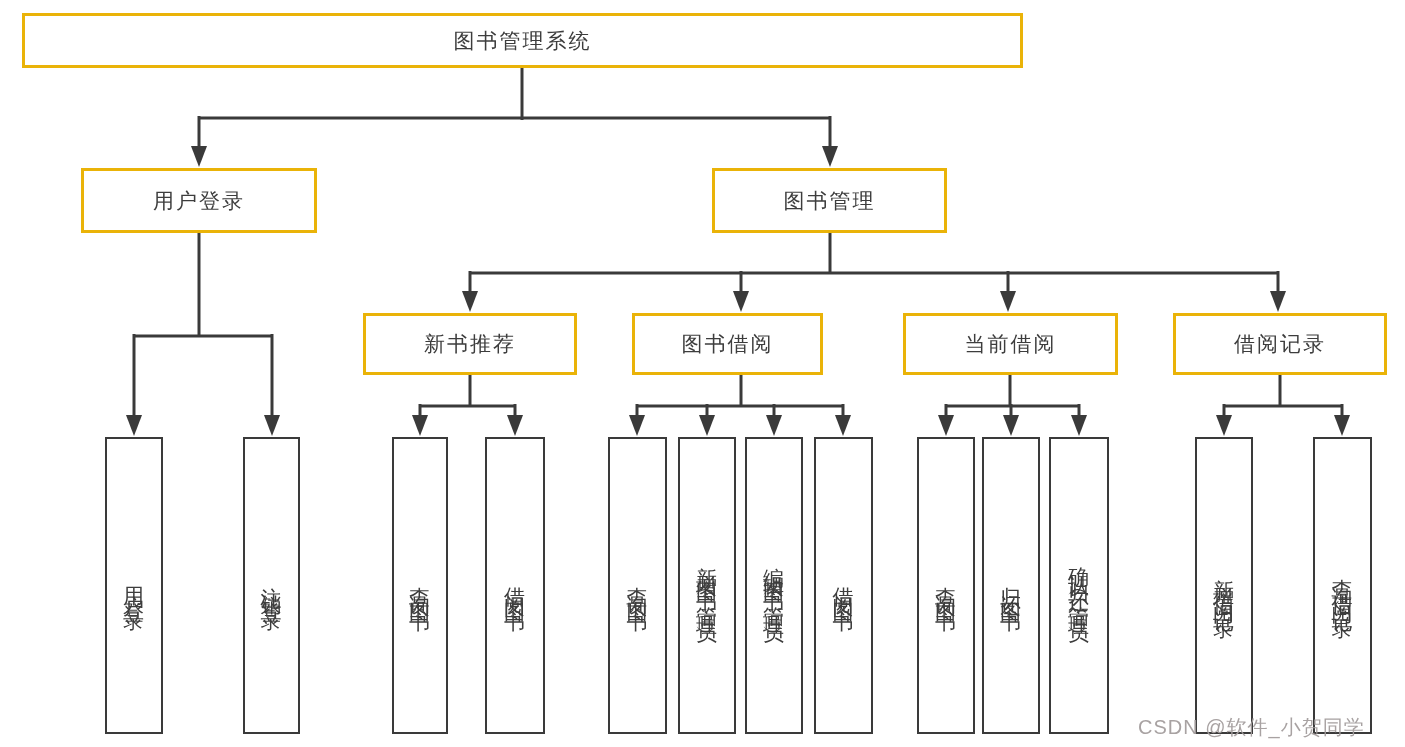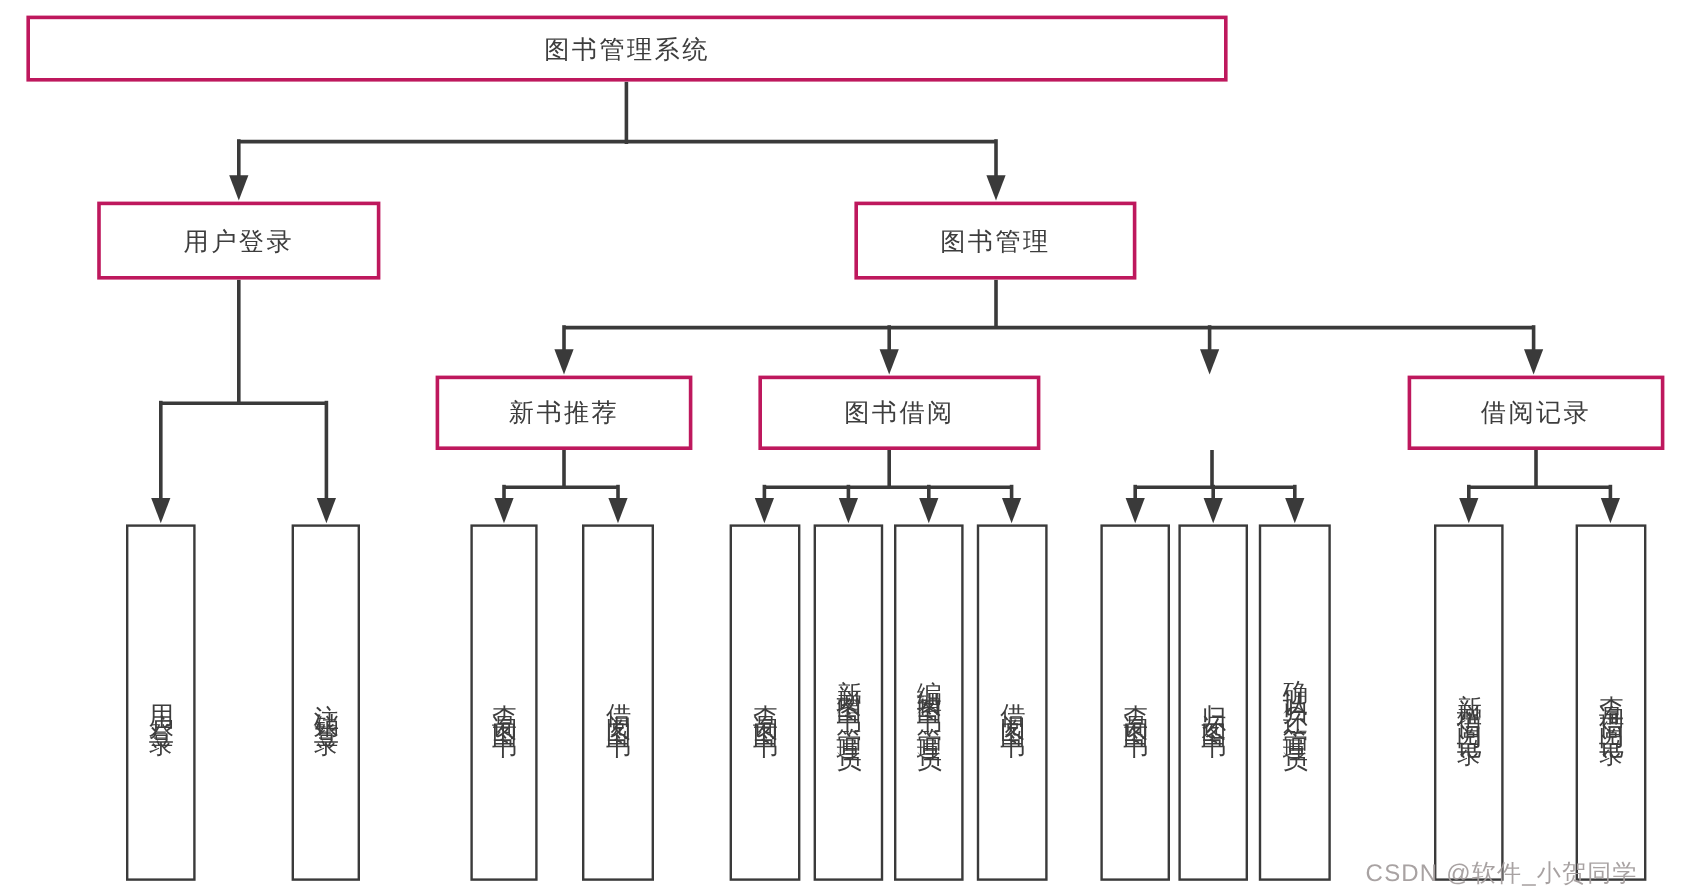--- a/index.html
+++ b/index.html
@@ -19,21 +19,21 @@
   }
   #wires {
     position: absolute;
     left: 0; top: 0;
     width: 1405px;
     height: 747px;
   }
   .node {
     position: absolute;
     background: #ffffff;
-    border: 3px solid #be185d;
+    border: 3px solid #eab308;
     box-sizing: border-box;
     display: flex;
     align-items: center;
     justify-content: center;
     color: #3d3d3d;
     font-size: 21px;
     letter-spacing: 2px;
     z-index: 2;
   }
   .vnode {
@@ -143,22 +143,25 @@
   <div class="node" style="left:81px; top:168px; width:236px; height:65px;">
     <span>用户登录</span>
   </div>
   <div class="node" style="left:363px; top:313px; width:214px; height:62px;">
     <span>新书推荐</span>
   </div>
 
   <div class="node" style="left:712px; top:168px; width:235px; height:65px;">
     <span>图书管理</span>
   </div>
-  <div class="node" style="left:632px; top:313px; width:235px; height:62px;">
+  <div class="node" style="left:632px; top:313px; width:191px; height:62px;">
     <span>图书借阅</span>
+  </div>
+  <div class="node" style="left:903px; top:313px; width:215px; height:62px;">
+    <span>当前借阅</span>
   </div>
   <div class="node" style="left:1173px; top:313px; width:214px; height:62px;">
     <span>借阅记录</span>
   </div>
 
   <div class="vnode" style="left:105px; width:58px;">
     <span>用户登录</span>
   </div>
   <div class="vnode" style="left:243px; width:57px;">
     <span>注销登录</span>

